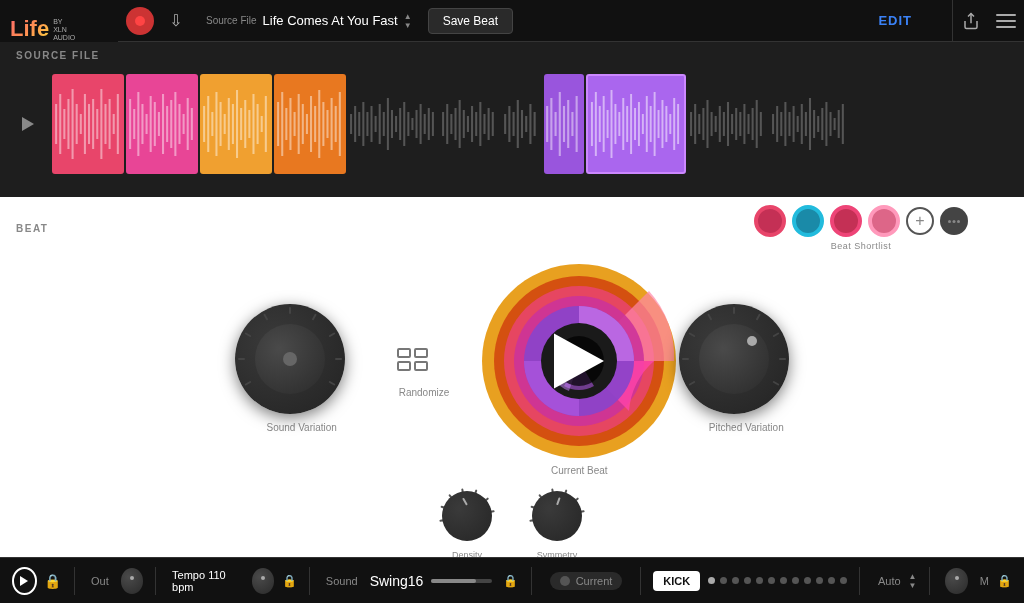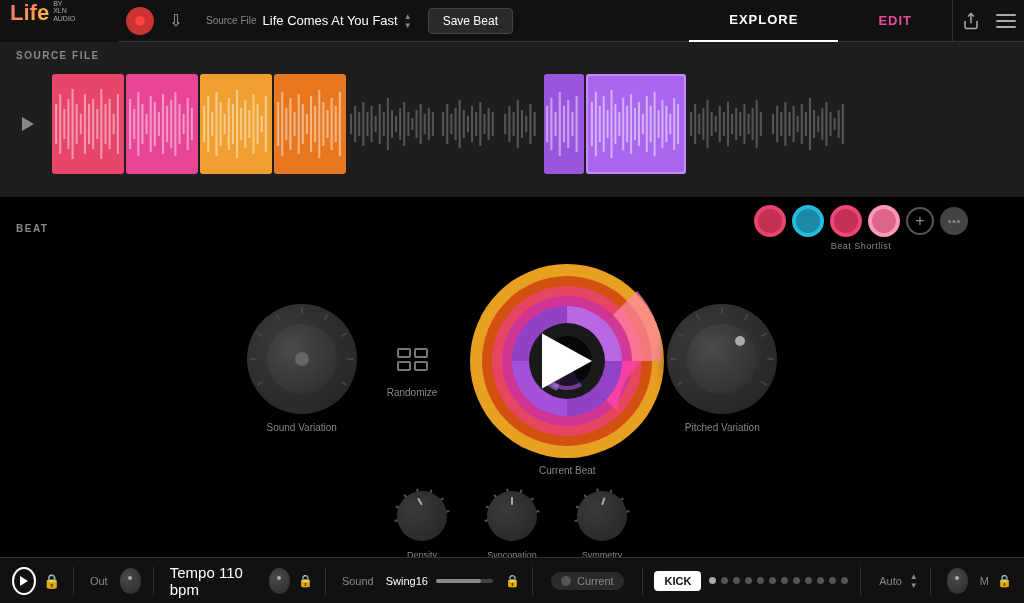--- a/index.html
+++ b/index.html
@@ -15,21 +15,21 @@
     
     #header {
       display: flex;
       align-items: center;
       height: 42px;
       background: #111;
       border-bottom: 1px solid #333;
     }
     #logo-area {
       display: flex;
-      align-items: flex-start;
+      align-items: flex-end;
       width: 118px;
       height: 42px;
       padding: 0 10px;
       background: #111;
     }
     #logo-life {
       font-size: 22px;
       font-weight: 900;
       background: linear-gradient(135deg, #ff6b6b, #ff8e53, #ffd93d);
       -webkit-background-clip: text;
@@ -103,21 +103,21 @@
       display: flex;
       margin-left: auto;
       height: 42px;
     }
     .nav-tab {
       display: flex;
       align-items: center;
       padding: 0 40px;
       font-size: 13px;
       font-weight: 600;
-      color: #ec4899;
+      color: #3b82f6;
       cursor: pointer;
       letter-spacing: 1px;
     }
     .nav-tab.active {
       color: #fff;
       border-bottom: 2px solid #fff;
     }
     #share-btn {
       width: 36px;
       height: 42px;
@@ -194,21 +194,21 @@
     .seg-wave1 { width: 90px; background: transparent; }
     .seg-wave2 { width: 60px; background: transparent; }
     .seg-wave3 { width: 40px; background: transparent; }
     .seg-purple { background: #9955dd; width: 40px; }
     .seg-purple-big { background: #aa66ee; width: 100px; }
     .seg-wave4 { width: 80px; background: transparent; }
     .seg-wave5 { width: 80px; background: transparent; }
 
     
     #beat-section {
-      background: #000000;
+      background: #ffffff;
       padding: 8px 0 0 0;
       height: 360px;
       display: flex;
       flex-direction: column;
       align-items: center;
     }
     #beat-header {
       width: 100%;
       padding: 0 16px;
       display: flex;
@@ -313,20 +313,21 @@
     .knob-dot {
       width: 14px;
       height: 14px;
       border-radius: 50%;
       background: #666;
     }
     .control-label {
       font-size: 10px;
       color: #888;
       text-align: center;
+      margin-left: 24px;
     }
 
     
     #randomize-ctrl {
       display: flex;
       flex-direction: column;
       align-items: center;
       gap: 8px;
       margin: 0 30px;
     }
@@ -541,35 +542,35 @@
       justify-content: center;
     }
     .rkdot {
       width: 4px;
       height: 4px;
       border-radius: 50%;
       background: #aaa;
       margin-top: -6px;
     }
     #tempo-label {
-      font-size: 15px;
+      font-size: 11px;
       color: #fff;
       margin: 0 4px;
     }
     #tempo-lock {
       font-size: 12px;
       color: #888;
     }
     #groove-label {
       font-size: 11px;
       color: #888;
       margin: 0 4px;
     }
     #groove-value {
-      font-size: 11px;
+      font-size: 14px;
       color: #fff;
       text-align: center;
     }
     #groove-slider {
       width: 70px;
       height: 4px;
       background: #444;
       border-radius: 2px;
       position: relative;
     }
@@ -693,21 +694,20 @@
     <span id="source-file-label">Source File</span>
     <span id="source-file-name">Life Comes At You Fast</span>
     <div id="source-arrows">
       <span>▲</span>
       <span>▼</span>
     </div>
     <div id="save-beat-btn">Save Beat</div>
   </div>
 
   <div id="nav-tabs">
-    <div class="nav-tab active">EXPLORE</div>
     <div class="nav-tab">EDIT</div>
   </div>
 
   <div id="share-btn">
     <svg width="18" height="18" viewBox="0 0 24 24" fill="none" stroke="#aaa" stroke-width="2">
       <path d="M4 12v8a2 2 0 002 2h12a2 2 0 002-2v-8"></path>
       <polyline points="16 6 12 2 8 6"></polyline>
       <line x1="12" y1="2" x2="12" y2="15"></line>
     </svg>
   </div>
@@ -1125,39 +1125,20 @@
             <rect x="-1" y="-28" width="2" height="5" rx="1" transform="rotate(-100)"></rect>
             <rect x="-1" y="-28" width="2" height="5" rx="1" transform="rotate(-70)"></rect>
             <rect x="-1" y="-28" width="2" height="5" rx="1" transform="rotate(-40)"></rect>
             <rect x="-1" y="-28" width="2" height="5" rx="1" transform="rotate(-10)"></rect>
             <rect x="-1" y="-28" width="2" height="5" rx="1" transform="rotate(20)"></rect>
             <rect x="-1" y="-28" width="2" height="5" rx="1" transform="rotate(50)"></rect>
             <rect x="-1" y="-28" width="2" height="5" rx="1" transform="rotate(80)"></rect>
           </g>
         </svg>
         <div class="small-knob">
-          <div class="small-knob-tick tick-synco"></div>
-        </div>
-      </div>
-      <span class="small-knob-label">Syncopation</span>
-    </div>
-    <div class="small-knob-wrap">
-      <div style="position:relative;width:60px;height:60px;display:flex;align-items:center;justify-content:center;">
-        <svg style="position:absolute;top:0;left:0;" width="60" height="60" viewBox="0 0 60 60">
-          <g fill="#555" transform="translate(30,30)">
-            <rect x="-1" y="-28" width="2" height="5" rx="1" transform="rotate(-100)"></rect>
-            <rect x="-1" y="-28" width="2" height="5" rx="1" transform="rotate(-70)"></rect>
-            <rect x="-1" y="-28" width="2" height="5" rx="1" transform="rotate(-40)"></rect>
-            <rect x="-1" y="-28" width="2" height="5" rx="1" transform="rotate(-10)"></rect>
-            <rect x="-1" y="-28" width="2" height="5" rx="1" transform="rotate(20)"></rect>
-            <rect x="-1" y="-28" width="2" height="5" rx="1" transform="rotate(50)"></rect>
-            <rect x="-1" y="-28" width="2" height="5" rx="1" transform="rotate(80)"></rect>
-          </g>
-        </svg>
-        <div class="small-knob">
           <div class="small-knob-tick tick-symm"></div>
         </div>
       </div>
       <span class="small-knob-label">Symmetry</span>
     </div>
   </div>
 </div>
 
 <div id="bottom-bar">
   <div id="play-btn-bottom">

